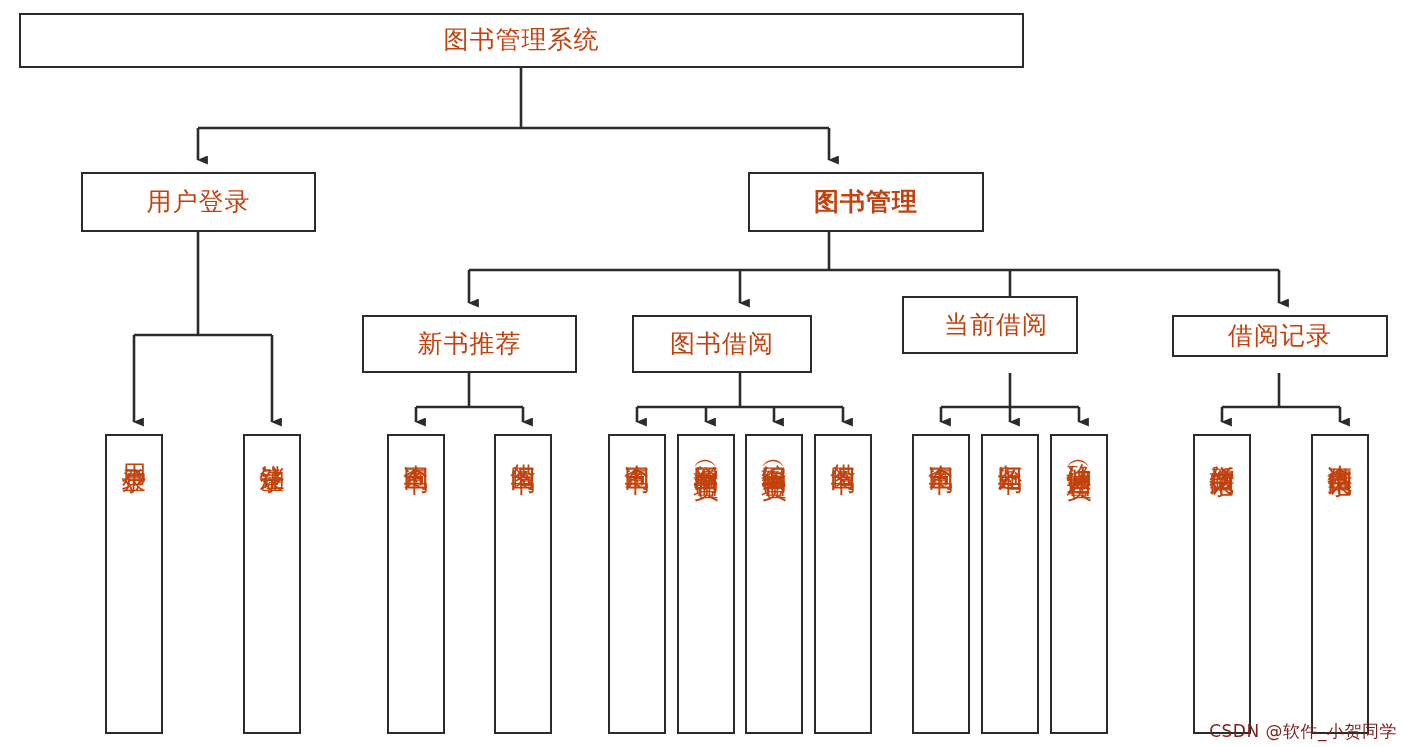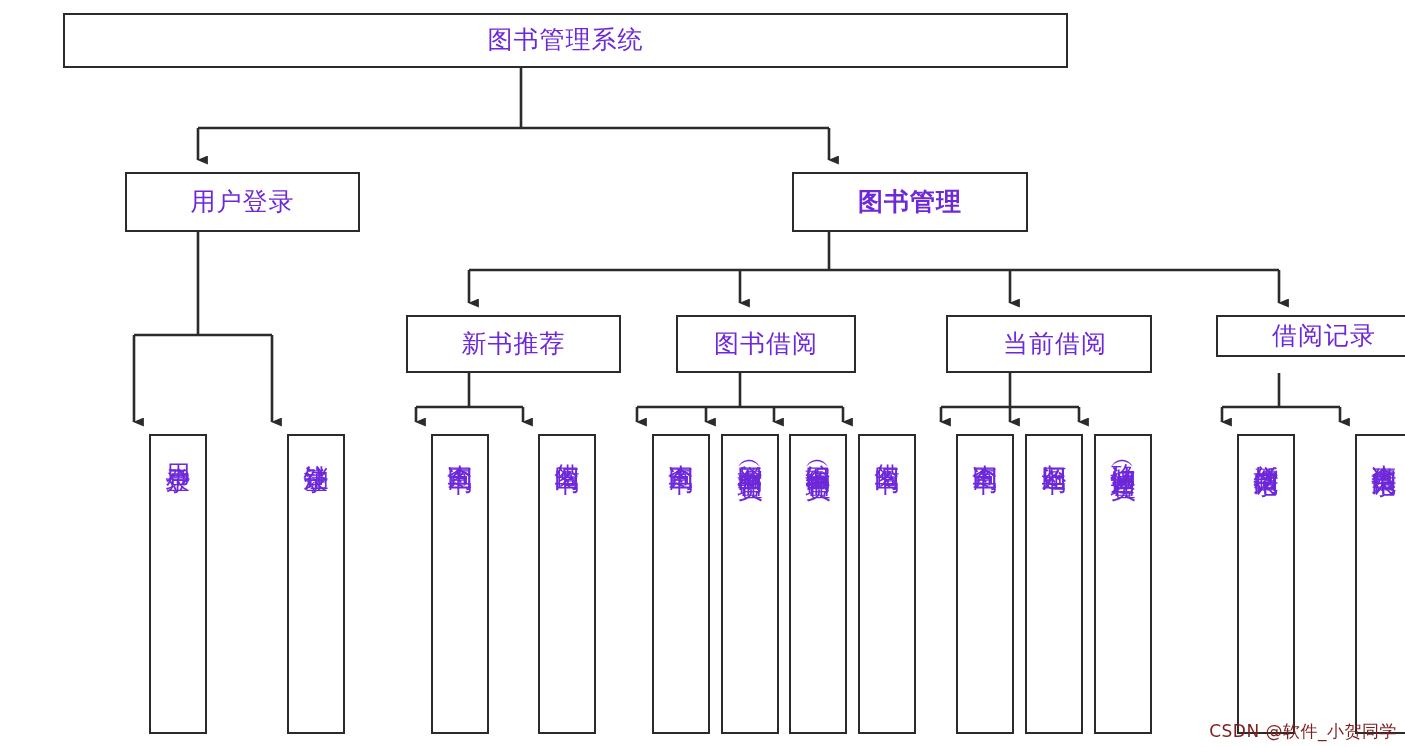--- a/index.html
+++ b/index.html
@@ -3,21 +3,21 @@
 <meta charset="utf-8">
 <style>
   html,body{margin:0;padding:0;background:#ffffff;}
   body{width:1405px;height:747px;overflow:hidden;
        font-family:"DejaVu Sans","Liberation Sans",sans-serif;}
   #stage{position:relative;width:1405px;height:747px;background:#fff;}
   svg#wires{position:absolute;left:0;top:0;width:1405px;height:747px;}
 
   .node{position:absolute;box-sizing:border-box;background:#ffffff;
         border:2.5px solid #2b2b2b;display:flex;align-items:center;
-        justify-content:center;color:#6d28d9;margin-left:44px;}
+        justify-content:center;color:#c2410c;}
   .node .lbl{display:block;white-space:pre;text-align:center;}
 
   .node.horiz .lbl{font-size:25px;line-height:1.15;letter-spacing:1px;}
   .node.title .lbl{font-size:25px;}
 
   .node.vert{padding:8px 0;align-items:flex-start;justify-content:center;}
   .node.vert .lbl{writing-mode:vertical-rl;text-orientation:upright;
                   font-size:25px;line-height:1.0;letter-spacing:2px;
                   white-space:nowrap;}
 
@@ -92,21 +92,21 @@
   </div>
 
   <div class="node horiz" style="left:362px;top:315px;width:215px;height:58px;">
     <span class="lbl">新书推荐</span>
   </div>
 
   <div class="node horiz" style="left:632px;top:315px;width:180px;height:58px;">
     <span class="lbl">图书借阅</span>
   </div>
 
-  <div class="node horiz" style="left:902px;top:315px;width:206px;height:58px;padding-left:12px;">
+  <div class="node horiz" style="left:902px;top:296px;width:176px;height:58px;padding-left:12px;">
     <span class="lbl">当前借阅</span>
   </div>
 
   <div class="node horiz" style="left:1172px;top:315px;width:216px;height:42px;">
     <span class="lbl">借阅记录</span>
   </div>
 
   <div class="node vert" style="left:105px;top:434px;width:58px;height:300px;">
     <span class="lbl">用户登录</span>
   </div>

